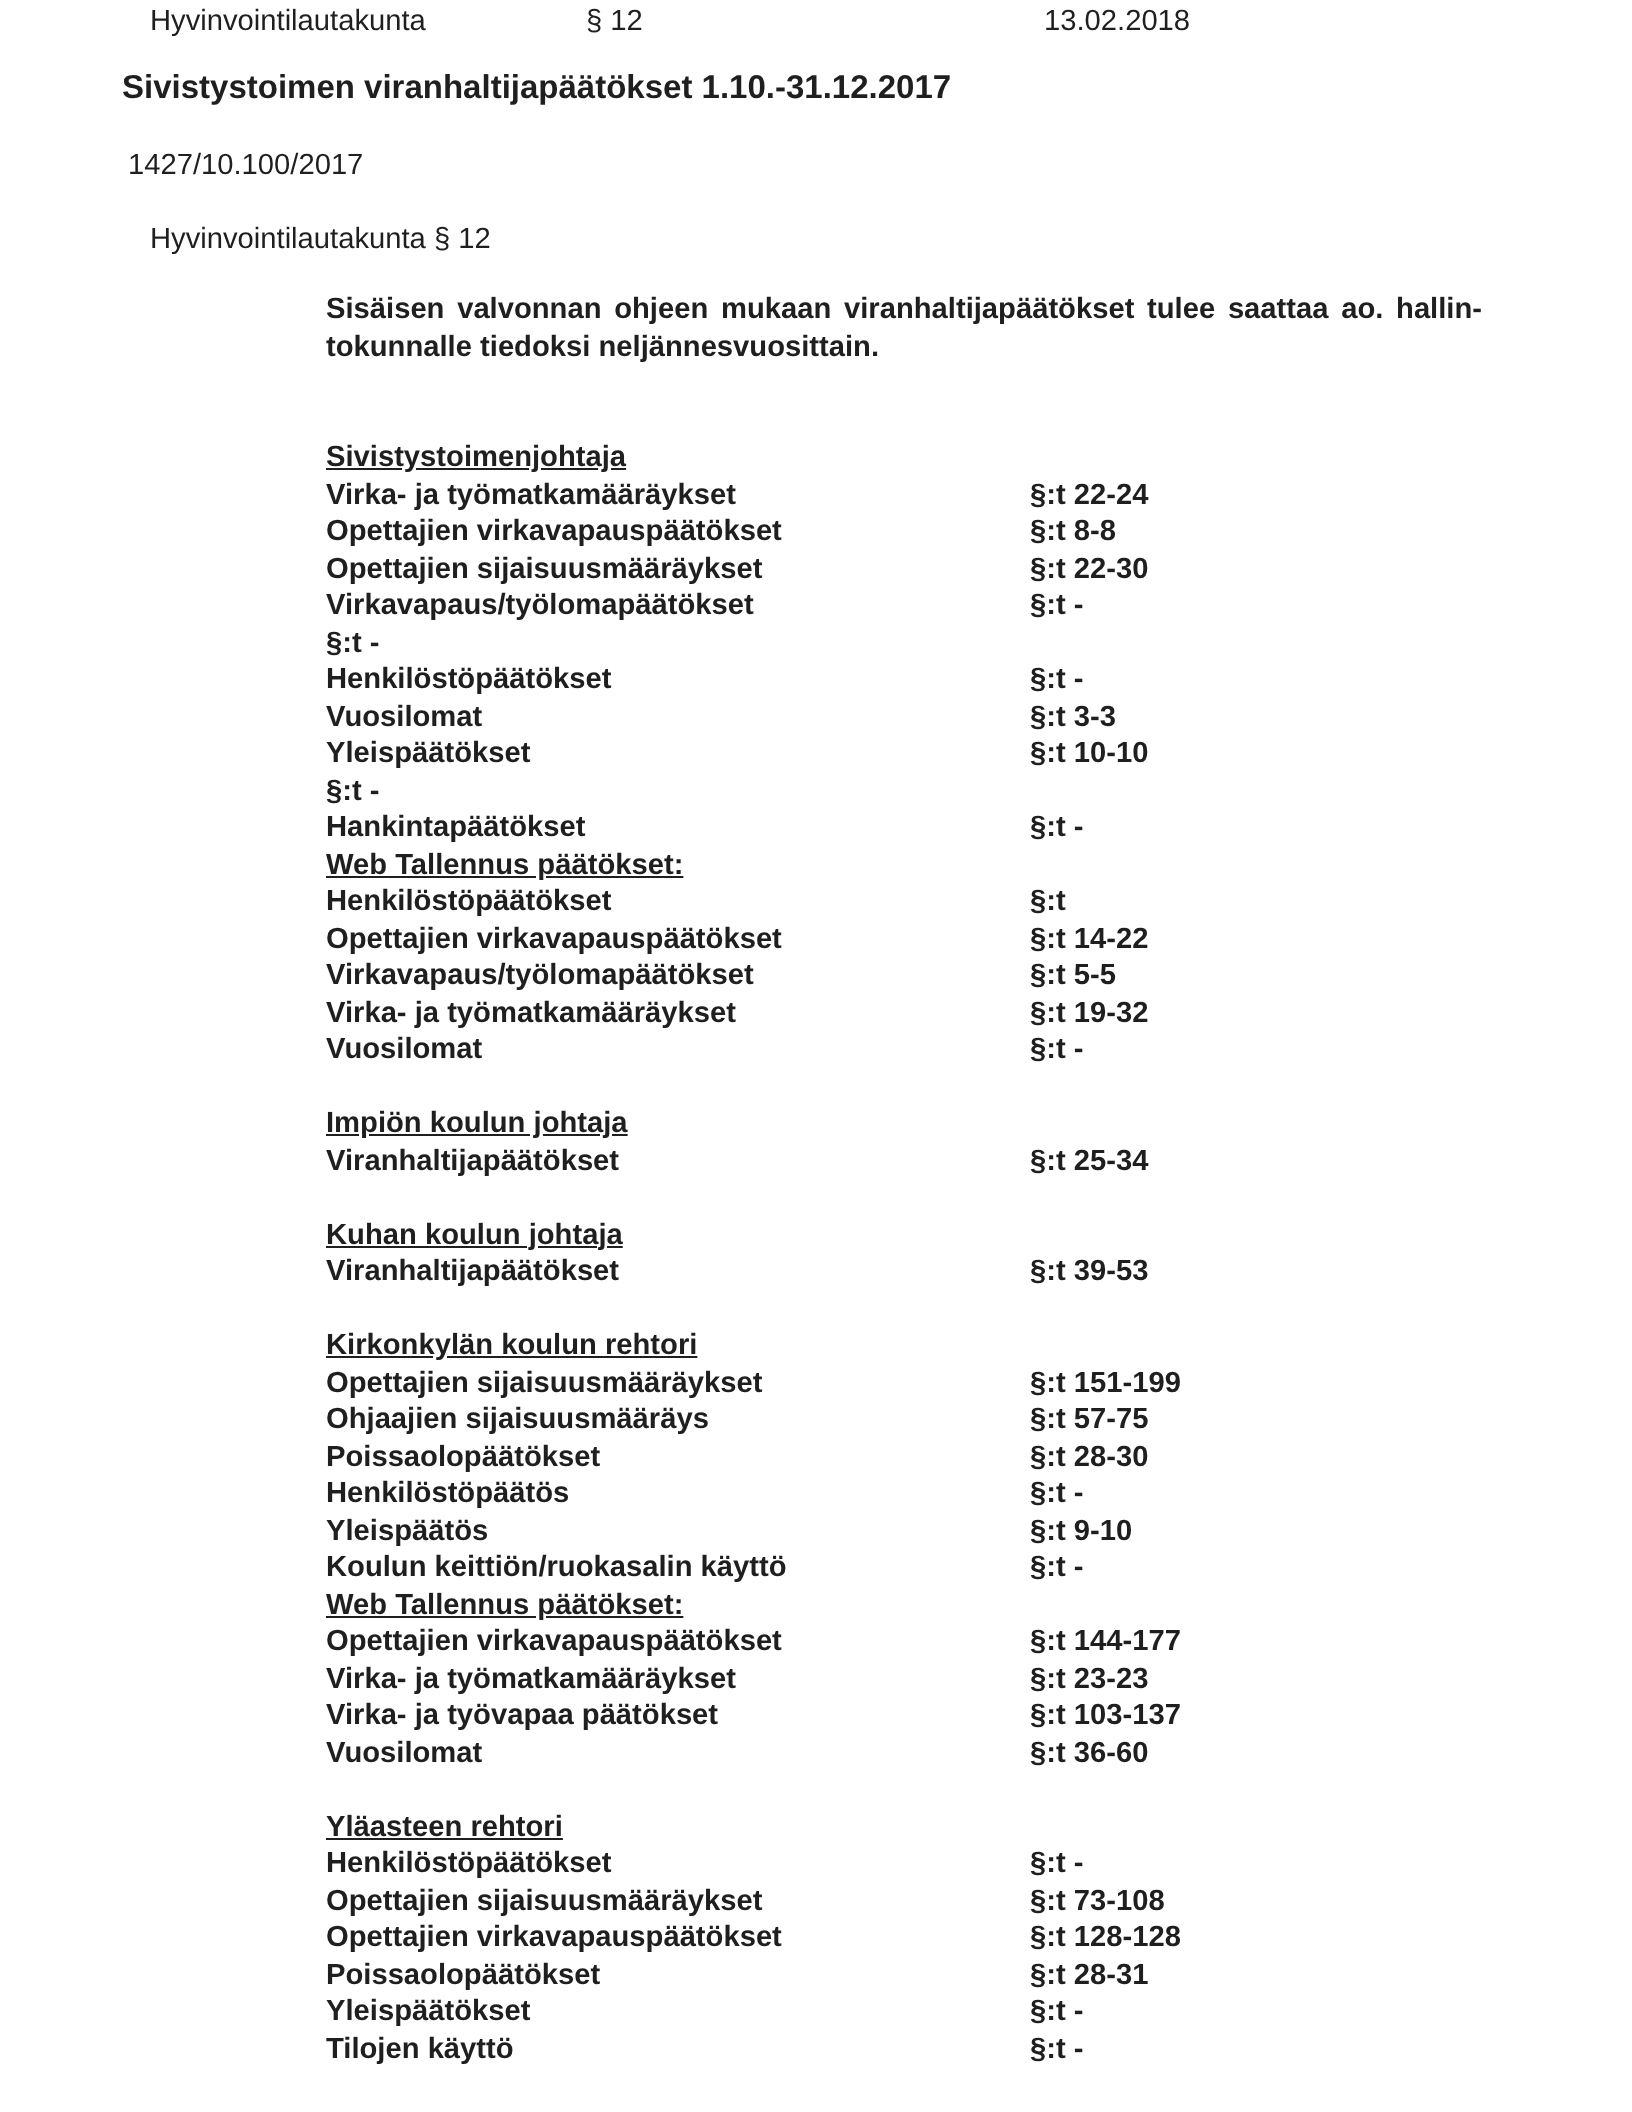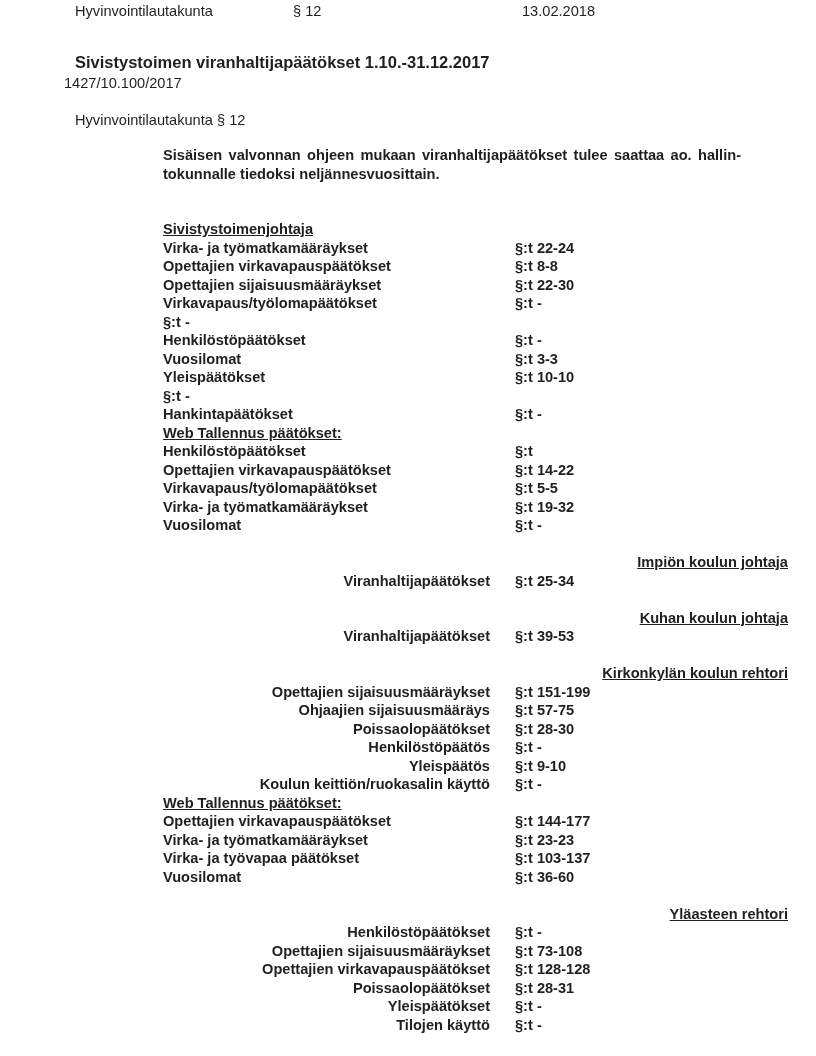--- a/index.html
+++ b/index.html
@@ -24,27 +24,26 @@
     top: 2px;
     left: 0;
     right: 0;
     height: 18.5px;
   }
   .h-left  { position: absolute; left: 75px;  white-space: nowrap; }
   .h-mid   { position: absolute; left: 293px; white-space: nowrap; }
   .h-right { position: absolute; left: 522px; white-space: nowrap; }
   .doc-title {
     position: absolute;
-    left: 75px;
+    left: 61px;
     top: 34px;
     font-size: 16.5px;
     font-weight: 700;
     line-height: 21px;
     white-space: nowrap;
-    margin-top: 18px;
   }
   .case-number {
     position: absolute;
     left: 64px;
     top: 74px;
     white-space: nowrap;
   }
   .reference {
     position: absolute;
     left: 75px;
@@ -65,21 +64,21 @@
     text-align: justify;
     text-align-last: justify;
     overflow: hidden;
   }
   .spacer { height: 18.5px; }
   .section-heading {
     height: 18.5px;
     text-decoration: underline;
     white-space: nowrap;
   }
-  .section.gap-before { margin-top: 18.5px; text-align: right; }
+  .section.gap-before { margin-top: 18.5px; }
   .row { display: flex; height: 18.5px; gap: 25px; }
   .row .label { width: 327px; white-space: nowrap; }
   .row .value { white-space: nowrap; }
 </style>
 </head>
 <body>
 
 <div class="page">
 
   <div class="header-row">

